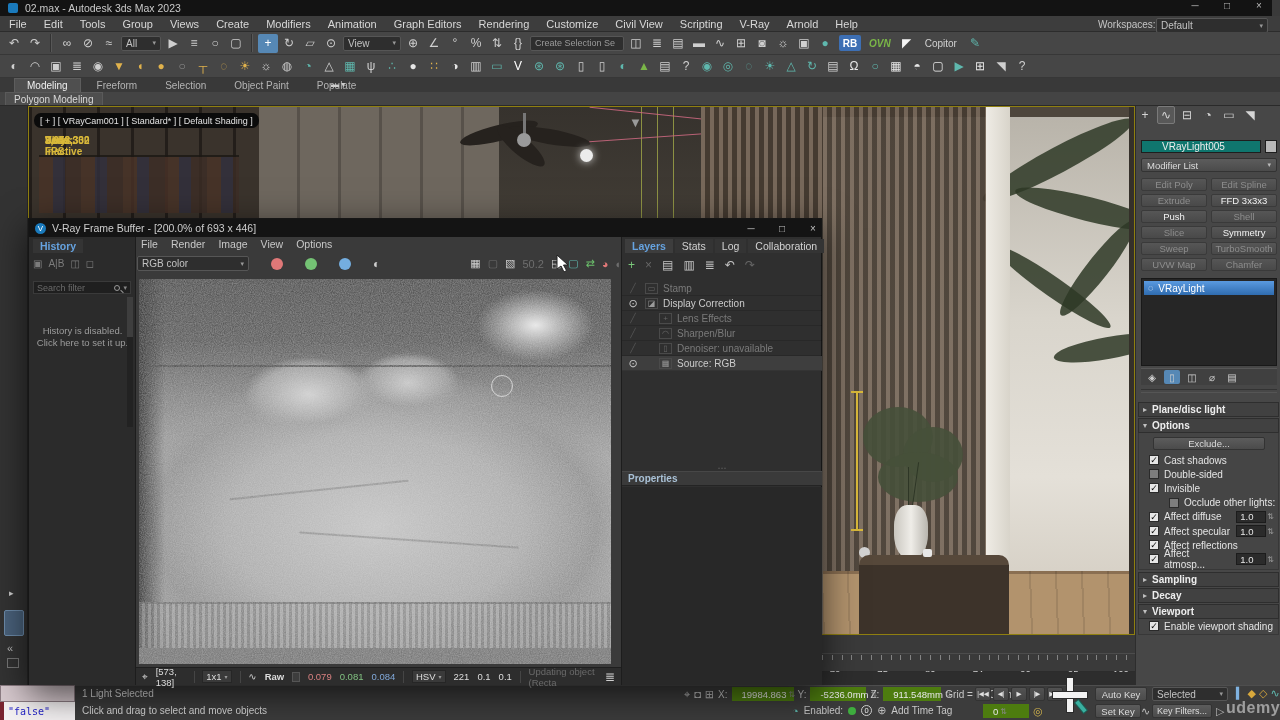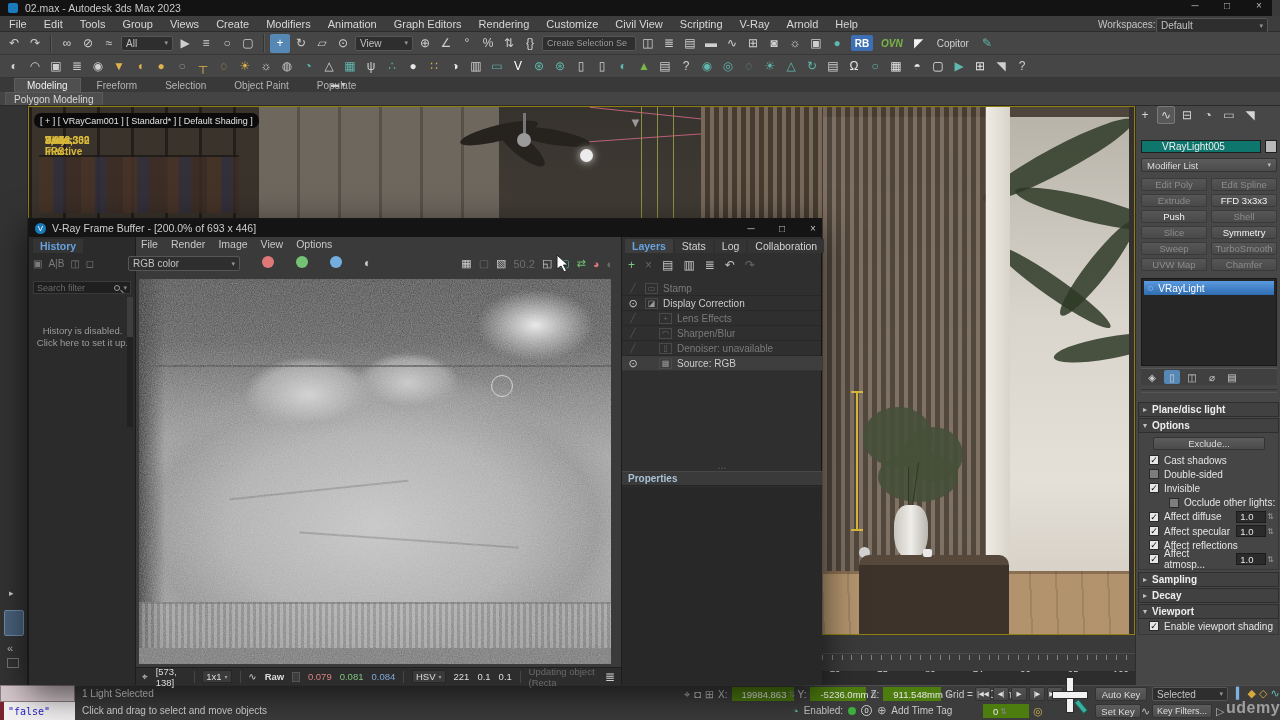--- a/index.html
+++ b/index.html
@@ -166,21 +166,21 @@
   .hico{color:#7c7c7c;font-size:10px}
   .hsearch{position:absolute;left:4px;top:44px;width:98px;height:13px;background:#1f1f1f;border:1px solid #3a3a3a;display:flex;align-items:center;padding:0 3px}
   .hsearch .ph{color:#6a6a6a;font-size:9px;flex:1}
   .mag{width:6px;height:6px;border:1px solid #999;border-radius:50%;position:relative;margin-right:3px}
   .mag::after{content:"";position:absolute;left:5px;top:5px;width:4px;height:1px;background:#999;transform:rotate(45deg)}
   .hist-empty{position:absolute;left:0;top:88px;width:107px;text-align:center;color:#9c9c9c;font-size:9.5px;line-height:12px}
   .hscroll{position:absolute;left:98px;top:60px;width:6px;height:130px;background:#222}
   .hthumb{width:6px;height:40px;background:#3e3e3e}
   .vfb-menus{left:112px;top:19px;display:flex;gap:13px}
   .vfb-menu{font-size:10.5px;color:#c8c8c8}
-  .vfb-tools{left:99px;top:37px;display:flex;gap:22px}
+  .vfb-tools{left:108px;top:37px;display:flex;align-items:center;gap:22px}
   .circ{width:12px;height:12px;border-radius:50%}
   .vfbico{color:#cfcfcf;font-size:12px}
   .vfbico.dim{color:#6e6e6e}
   .vfb-image{left:110px;top:60px;width:472px;height:385px;overflow:hidden;background:
      radial-gradient(ellipse 90px 52px at 36% 30%, #d0d0d0 0%, #9c9c9c 55%, transparent 72%),
      radial-gradient(ellipse 72px 42px at 57% 27%, #c6c6c6 0%, #949494 55%, transparent 72%),
      radial-gradient(ellipse 90px 55px at 84% 12%, #ededed 0%, transparent 65%),
      radial-gradient(ellipse 270px 165px at 50% 64%, #c4c4c4 0%, #aaa 55%, #8c8c8c 82%, transparent 96%),
      linear-gradient(180deg,#474747 0%,#525252 16%,#7b7b7b 30%,#9d9d9d 46%,#a9a9a9 70%,#8f8f8f 88%,#757575 100%)}
   .vfb-image *{position:absolute}
@@ -270,21 +270,21 @@
     <div class="iconflex">
         <span class="tbico">↶</span>
         <span class="tbico">↷</span>
       </div>
     <div class="tbsep"></div>
     <div class="iconflex">
         <span class="tbico">∞</span>
         <span class="tbico">⊘</span>
         <span class="tbico">≈</span>
       </div>
-    <div class="dd" style="width:52px">
+    <div class="dd" style="width:40px">
         <span>All</span>
         <span class="car">▾</span>
       </div>
     <div class="iconflex">
         <span class="tbico">▶</span>
         <span class="tbico">≡</span>
         <span class="tbico">○</span>
         <span class="tbico">▢</span>
       </div>
     <div class="tbsep"></div>

